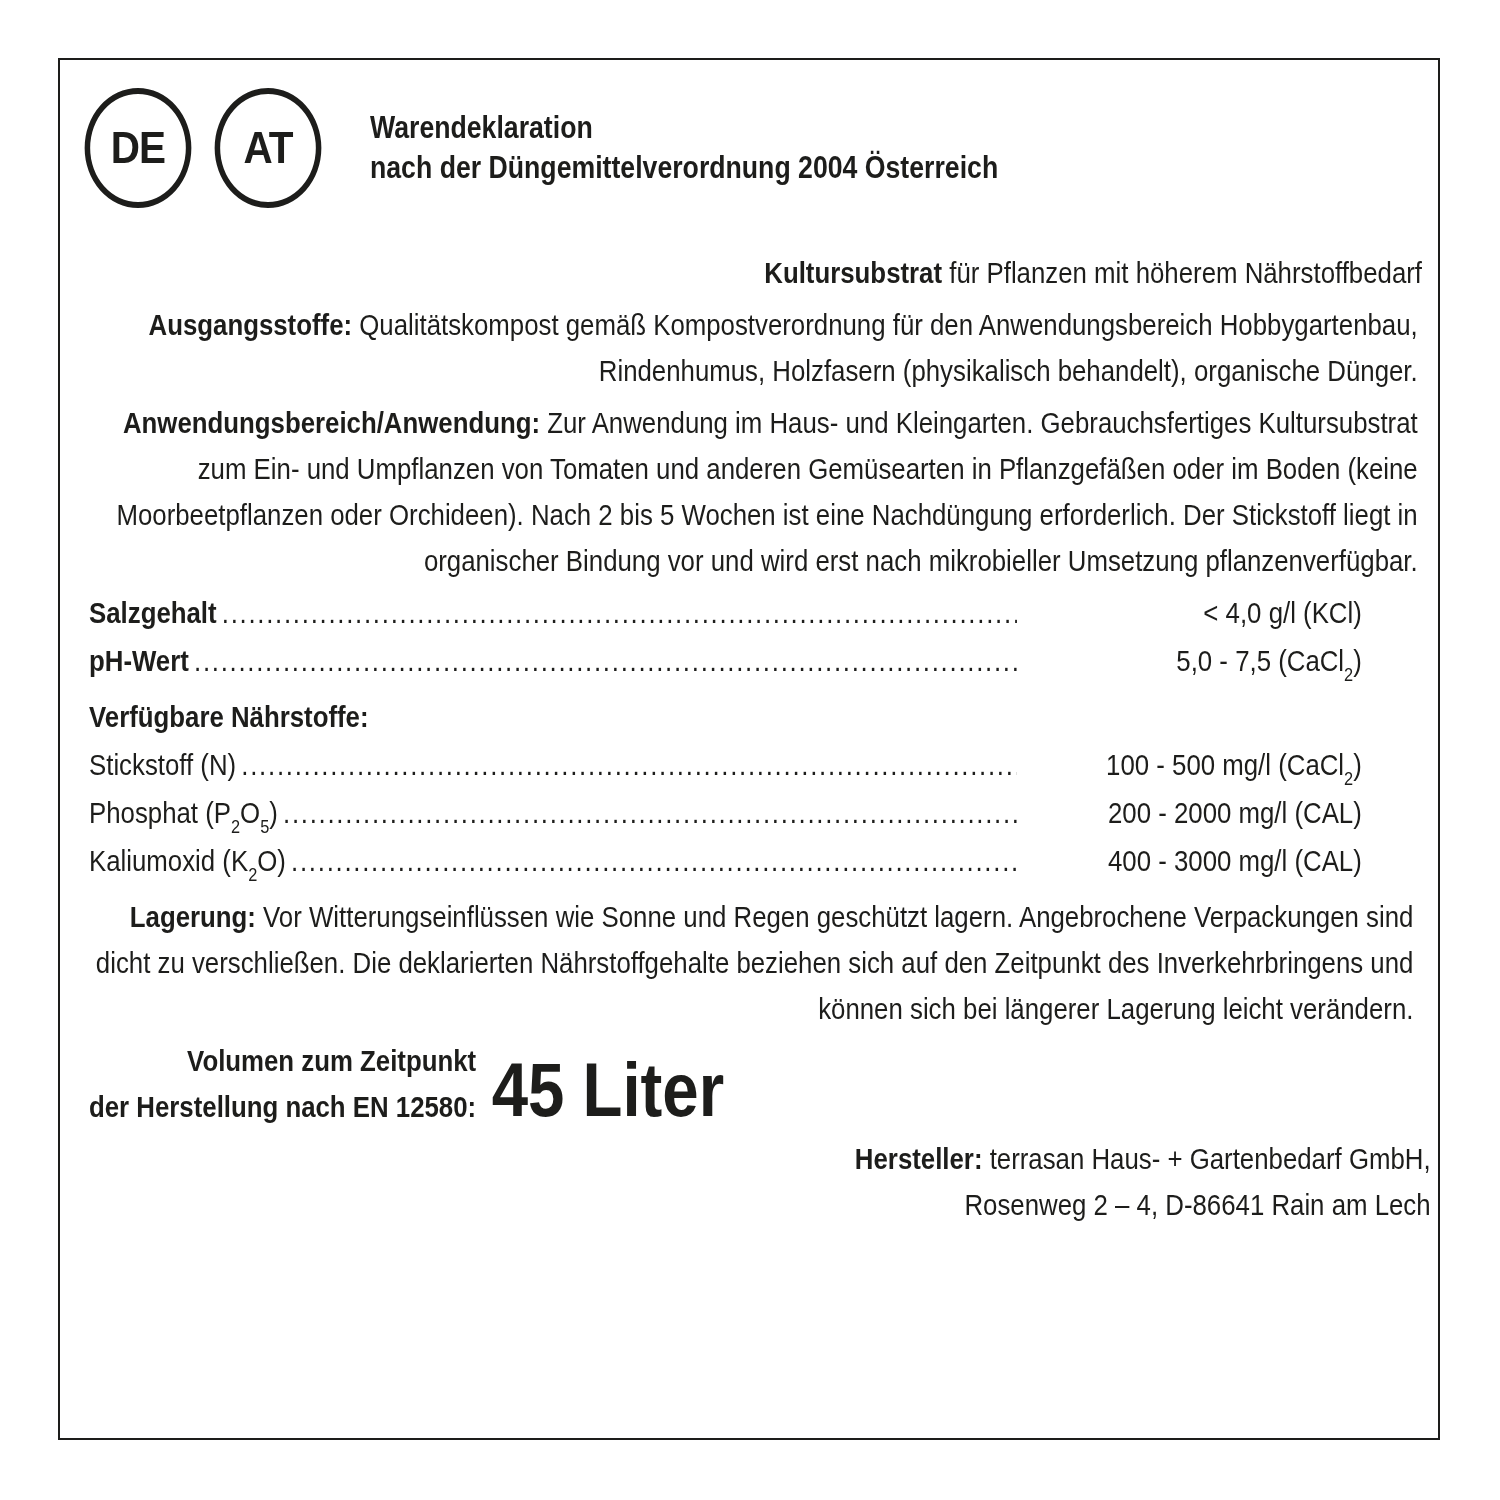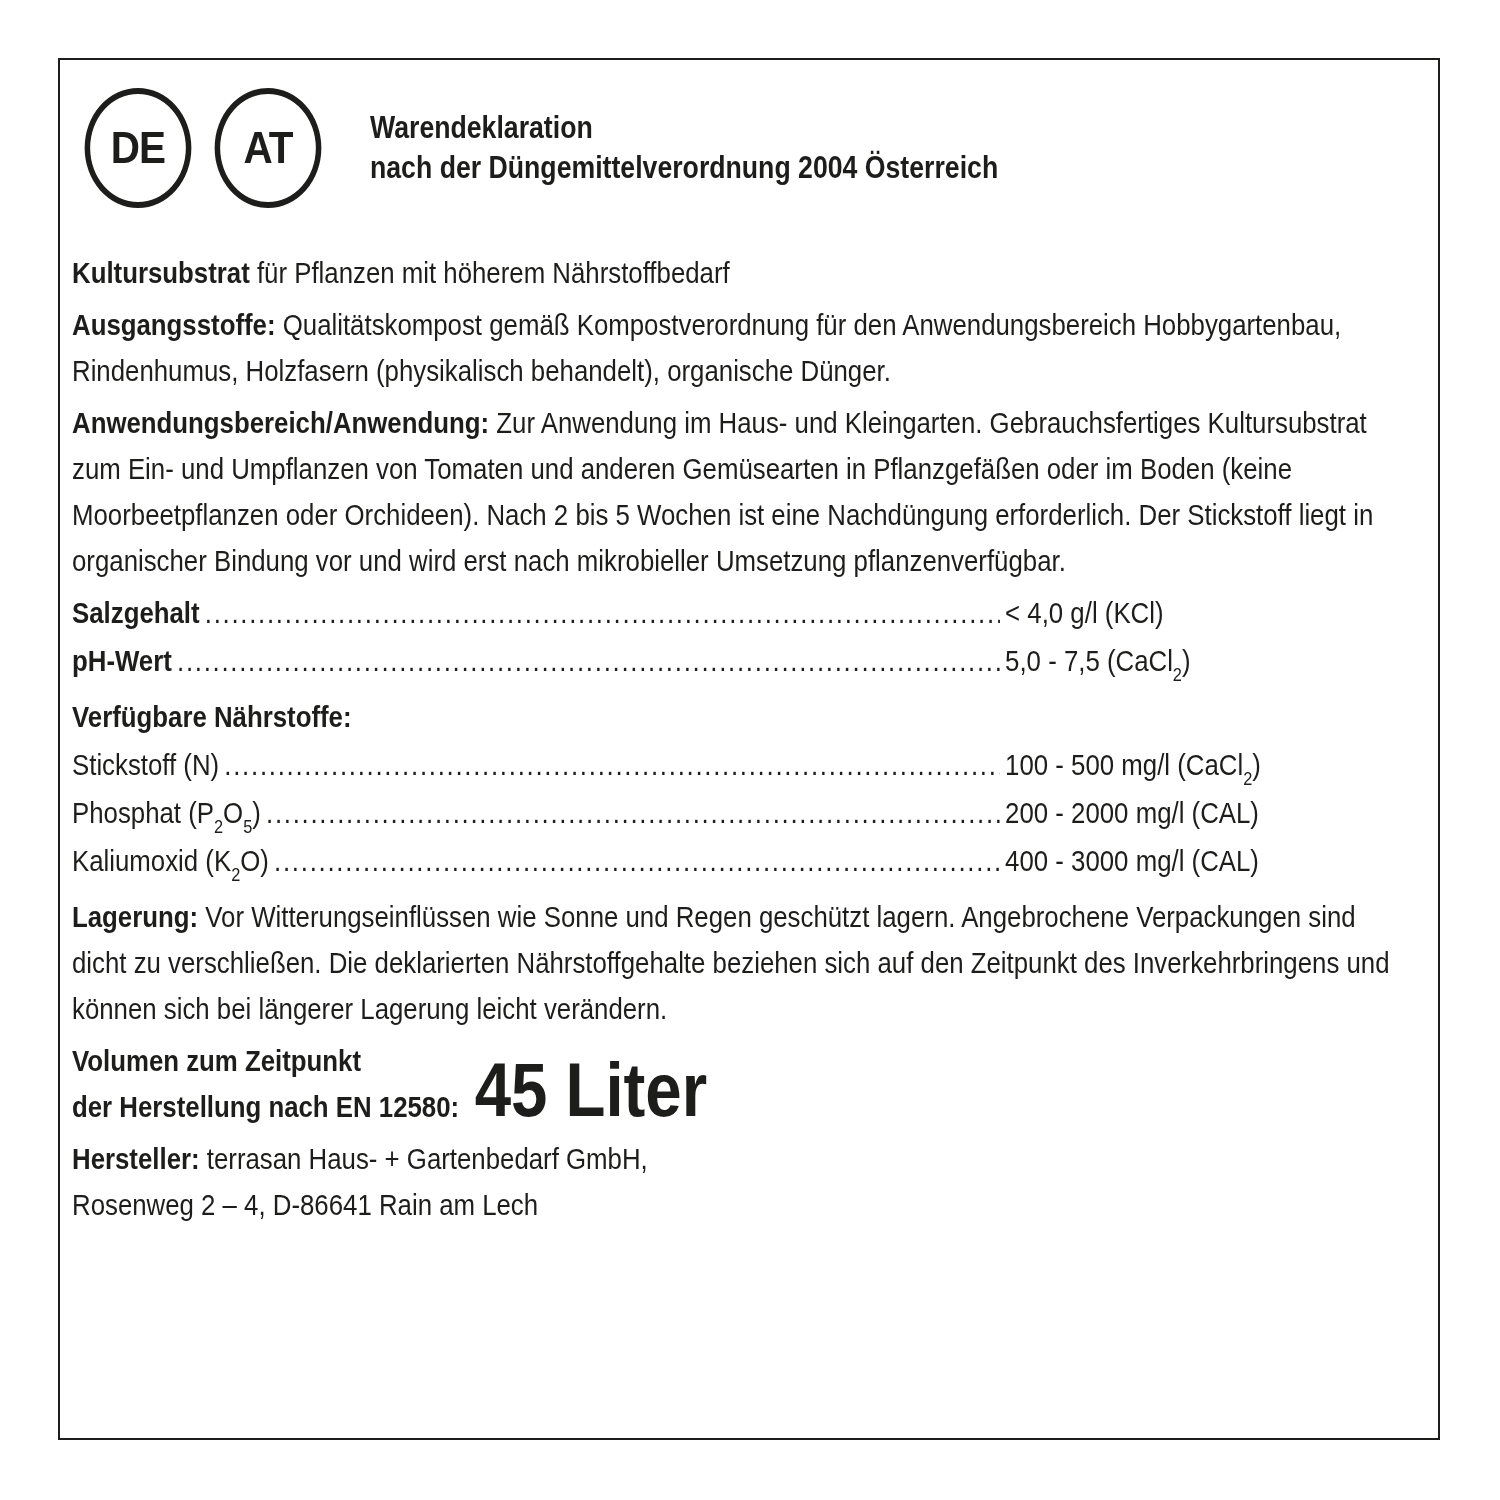--- a/index.html
+++ b/index.html
@@ -8,22 +8,22 @@
   .frame { position: absolute; left: 58px; top: 58px; width: 1382px; height: 1382px;
            border: 2px solid #1d1d1b; box-sizing: border-box; }
   .circle { position: absolute; width: 116px; height: 120px; border: 6px solid #1d1d1b;
             border-radius: 50%; box-sizing: border-box; display: flex; align-items: center;
             justify-content: center; font-weight: bold; font-size: 44px; letter-spacing: -1px;
             transform: scaleX(0.92); }
   .c-de { left: 80px; top: 88px; }
   .c-at { left: 210px; top: 88px; }
   .title { position: absolute; left: 370px; top: 108px; font-weight: bold; font-size: 31px;
            line-height: 40px; transform: scaleX(0.86); transform-origin: left top; white-space: nowrap; }
-  .content { position: absolute; left: 72px; top: 250px; width: 1330px; font-size: 30px;
-             line-height: 46px; }
+  .content { position: absolute; left: 89px; top: 250px; width: 1330px; font-size: 30px;
+             line-height: 46px; text-align: right; }
   .narrow { transform: scaleX(0.86); transform-origin: left top; width: 1560px; }
   p { margin: 0; }
   .para { margin-bottom: 6px; }
   b { font-weight: bold; }
   .row { display: flex; align-items: baseline; white-space: nowrap; height: 48px; }
   .row .label { flex: none; }
   .row .dots { flex: 1; overflow: hidden; margin: 0 6px; color: #1d1d1b; letter-spacing: 2px; }
   .row .dots::after { content: "........................................................................................................................................................................................................................................"; }
   .row .value { flex: none; width: 395px; }
   sub { font-size: 19px; vertical-align: -10px; line-height: 0; }

